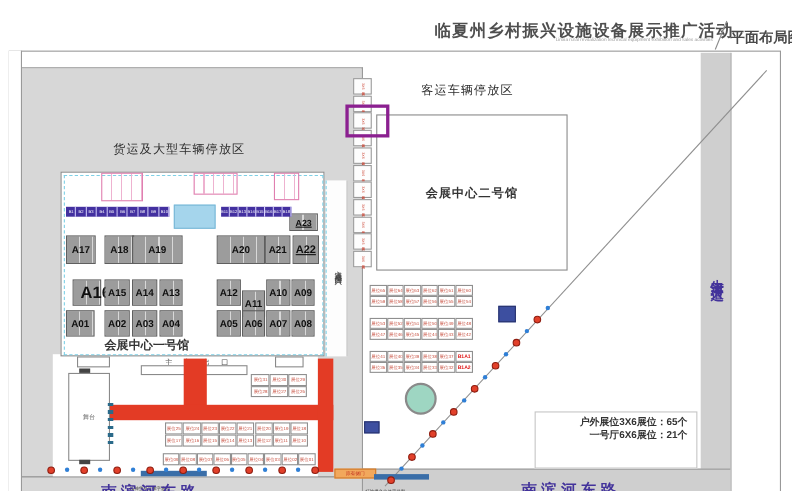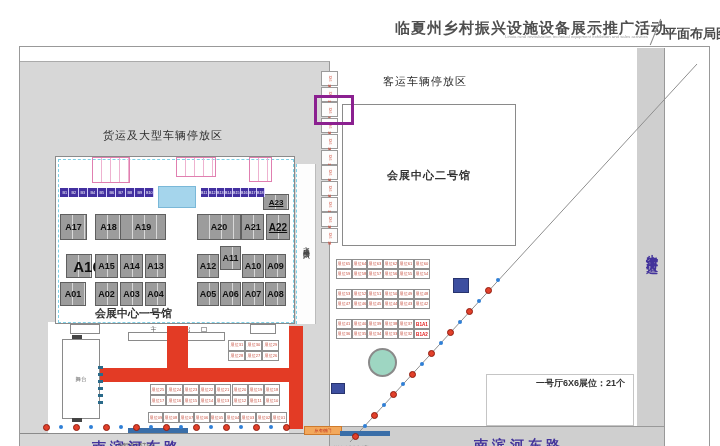--- a/index.html
+++ b/index.html
@@ -108,40 +108,41 @@
 
   <div class="abs" style="left:304px;top:410px;width:38px;height:9px;background:#f2a85c;border:1px solid #cf7a2c;display:flex;align-items:center;justify-content:center;z-index:8;">
     <span style="font-size:7px;transform:scale(.62);color:#c03020;white-space:nowrap;">原有侧门</span>
   </div>
   <div class="abs" style="left:128px;top:412px;width:60px;height:5px;background:#3a6ea8;z-index:8;"></div>
   <div class="txt tiny" style="left:118px;top:419px;z-index:8;"><span style="font-size:7px;transform:scale(.58);transform-origin:left top;color:#333;">精神堡垒立体字造型</span></div>
   <div class="abs" style="left:340px;top:415px;width:50px;height:5px;background:#3a6ea8;z-index:8;"></div>
   <div class="txt tiny" style="left:332px;top:422px;z-index:8;"><span style="font-size:7px;transform:scale(.58);transform-origin:left top;color:#333;">精神堡垒立体字造型</span></div>
 
   <div class="abs" style="left:486px;top:358px;width:148px;height:52px;background:#fff;border:1px solid #c5c5c5;padding:2px 8px 0 0;z-index:7;">
+    <div class="statline">户外展位3X6展位：65个</div>
     <div class="statline">一号厅6X6展位：21个</div>
   </div>
 
   <div class="txt roadtext" style="left:92px;top:423px;">南滨河东路</div>
   <div class="txt roadtext" style="left:474px;top:421px;">南滨河东路</div>
   <div class="txt roadtext" style="left:643px;top:228px;writing-mode:vertical-rl;letter-spacing:2px;font-size:12px;">牛津河大道</div>
 
   <div class="hl-box" style="left:314px;top:79px;width:34px;height:24px;"></div>
 <div class="booth-a" style="left: 60px; top: 198px; width: 27px; height: 26px; font-size: 9px;">A17</div>
     <div class="booth-a" style="left: 95px; top: 198px; width: 27px; height: 26px; font-size: 9px;">A18</div>
     <div class="booth-a" style="left: 120px; top: 198px; width: 46px; height: 26px; font-size: 9px;">A19</div>
     <div class="booth-a" style="left: 197px; top: 198px; width: 44px; height: 26px; font-size: 9px;">A20</div>
     <div class="booth-a" style="left: 241px; top: 198px; width: 23px; height: 26px; font-size: 9px; text-align: right;">A21</div>
     <div class="booth-a" style="left: 266px; top: 198px; width: 24px; height: 26px; font-size: 10px; text-decoration: underline;">A22</div>
     <div class="booth-a" style="left: 66px; top: 238px; width: 26px; height: 24px; font-size: 15px; padding-left: 16px;">A16</div>
     <div class="booth-a" style="left: 95px; top: 238px; width: 23px; height: 24px; font-size: 9px;">A15</div>
     <div class="booth-a" style="left: 120px; top: 238px; width: 23px; height: 24px; font-size: 9px;">A14</div>
     <div class="booth-a" style="left: 145px; top: 238px; width: 21px; height: 24px; font-size: 9px;">A13</div>
     <div class="booth-a" style="left: 197px; top: 238px; width: 22px; height: 24px; font-size: 9px;">A12</div>
-    <div class="booth-a" style="left: 220px; top: 230px; width: 21px; height: 24px; font-size: 9px;">A11</div>
+    <div class="booth-a" style="left: 220px; top: 248px; width: 21px; height: 24px; font-size: 9px;">A11</div>
     <div class="booth-a" style="left: 242px; top: 238px; width: 22px; height: 24px; font-size: 9px;">A10</div>
     <div class="booth-a" style="left: 265px; top: 238px; width: 21px; height: 24px; font-size: 9px;">A09</div>
     <div class="booth-a" style="left: 60px; top: 266px; width: 26px; height: 24px; font-size: 9px;">A01</div>
     <div class="booth-a" style="left: 95px; top: 266px; width: 23px; height: 24px; font-size: 9px;">A02</div>
     <div class="booth-a" style="left: 120px; top: 266px; width: 23px; height: 24px; font-size: 9px;">A03</div>
     <div class="booth-a" style="left: 145px; top: 266px; width: 21px; height: 24px; font-size: 9px;">A04</div>
     <div class="booth-a" style="left: 197px; top: 266px; width: 22px; height: 24px; font-size: 9px;">A05</div>
     <div class="booth-a" style="left: 220px; top: 266px; width: 21px; height: 24px; font-size: 9px;">A06</div>
     <div class="booth-a" style="left: 242px; top: 266px; width: 22px; height: 24px; font-size: 9px;">A07</div>
     <div class="booth-a" style="left: 265px; top: 266px; width: 21px; height: 24px; font-size: 9px;">A08</div>

